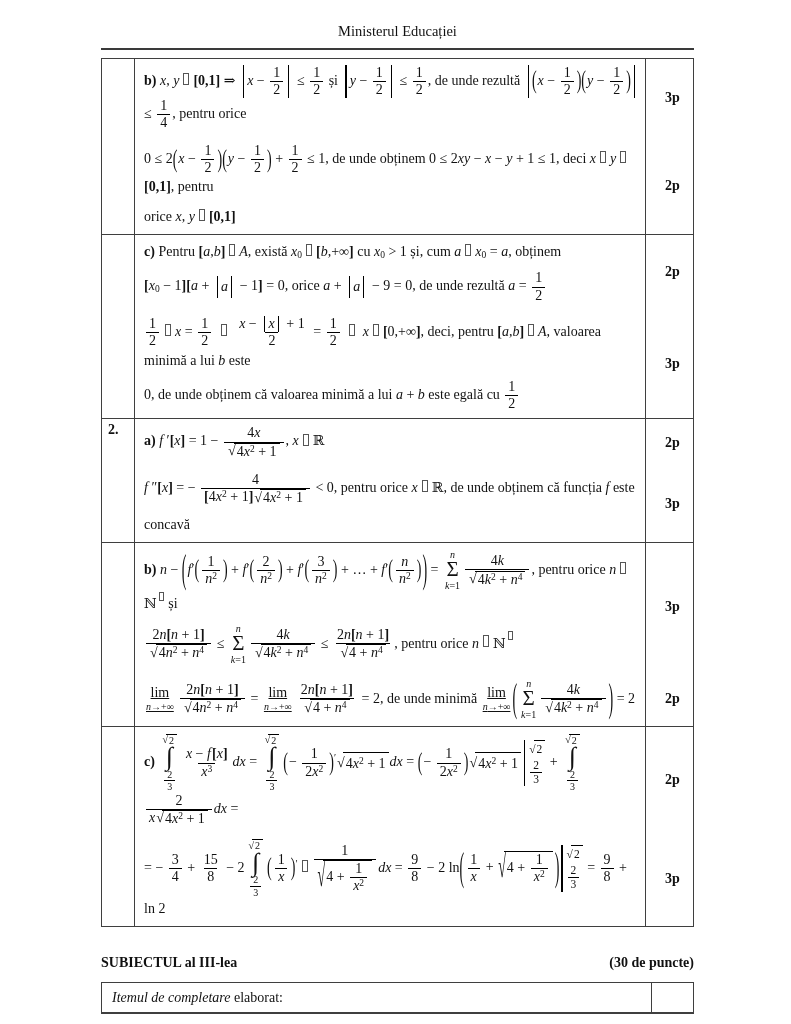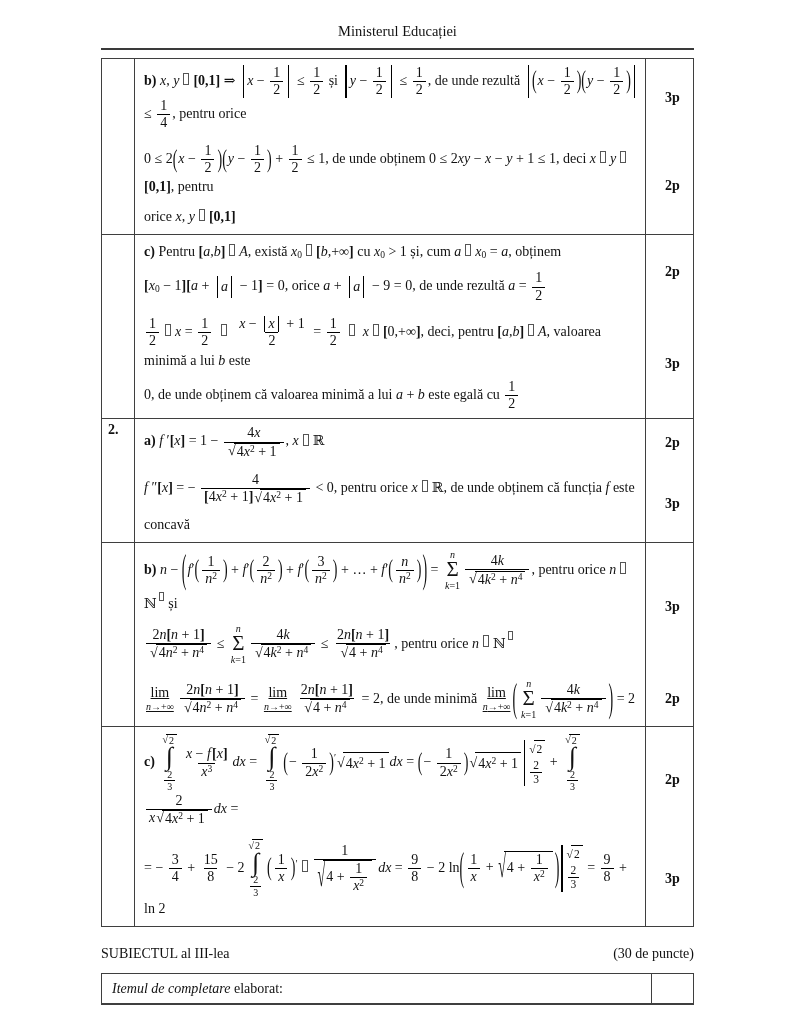--- a/index.html
+++ b/index.html
@@ -51,21 +51,21 @@
   .intsym{font-size:26px;line-height:0.85;}
   .limop{display:inline-flex;flex-direction:column;align-items:center;vertical-align:middle;
          line-height:1;margin:0 2px;text-decoration:underline;}
   .limop .limw{line-height:1.05;}
   .limop .bl{font-size:10px;line-height:1.1;}
   .eval{display:inline-flex;vertical-align:middle;margin-left:2px;}
   .eval .ebar{width:1.2px;background:#000;align-self:stretch;}
   .eval .ecol{display:flex;flex-direction:column;justify-content:space-between;
               padding-left:3px;font-size:11.5px;min-height:46px;}
   
-  .subject{display:flex;justify-content:space-between;font-weight:normal;margin:19px 0 11px 0;}
+  .subject{display:flex;justify-content:space-between;font-weight:bold;margin:28px 0 11px 0;}
   
   .itembox{border:1.6px solid #3f3f3f;border-bottom-width:2px;}
   .ibrow{display:flex;}
   .ibcontent{flex:1;padding:0 6px 0 10px;min-width:0;}
   .ibpts{width:41px;flex:none;border-left:1.2px solid #3f3f3f;display:flex;
          align-items:center;justify-content:center;font-weight:bold;}
   .ibtitle{padding:7px 0 6px 0;}
   .ibtitle .it{font-style:italic;}
 </style>
 </head>

